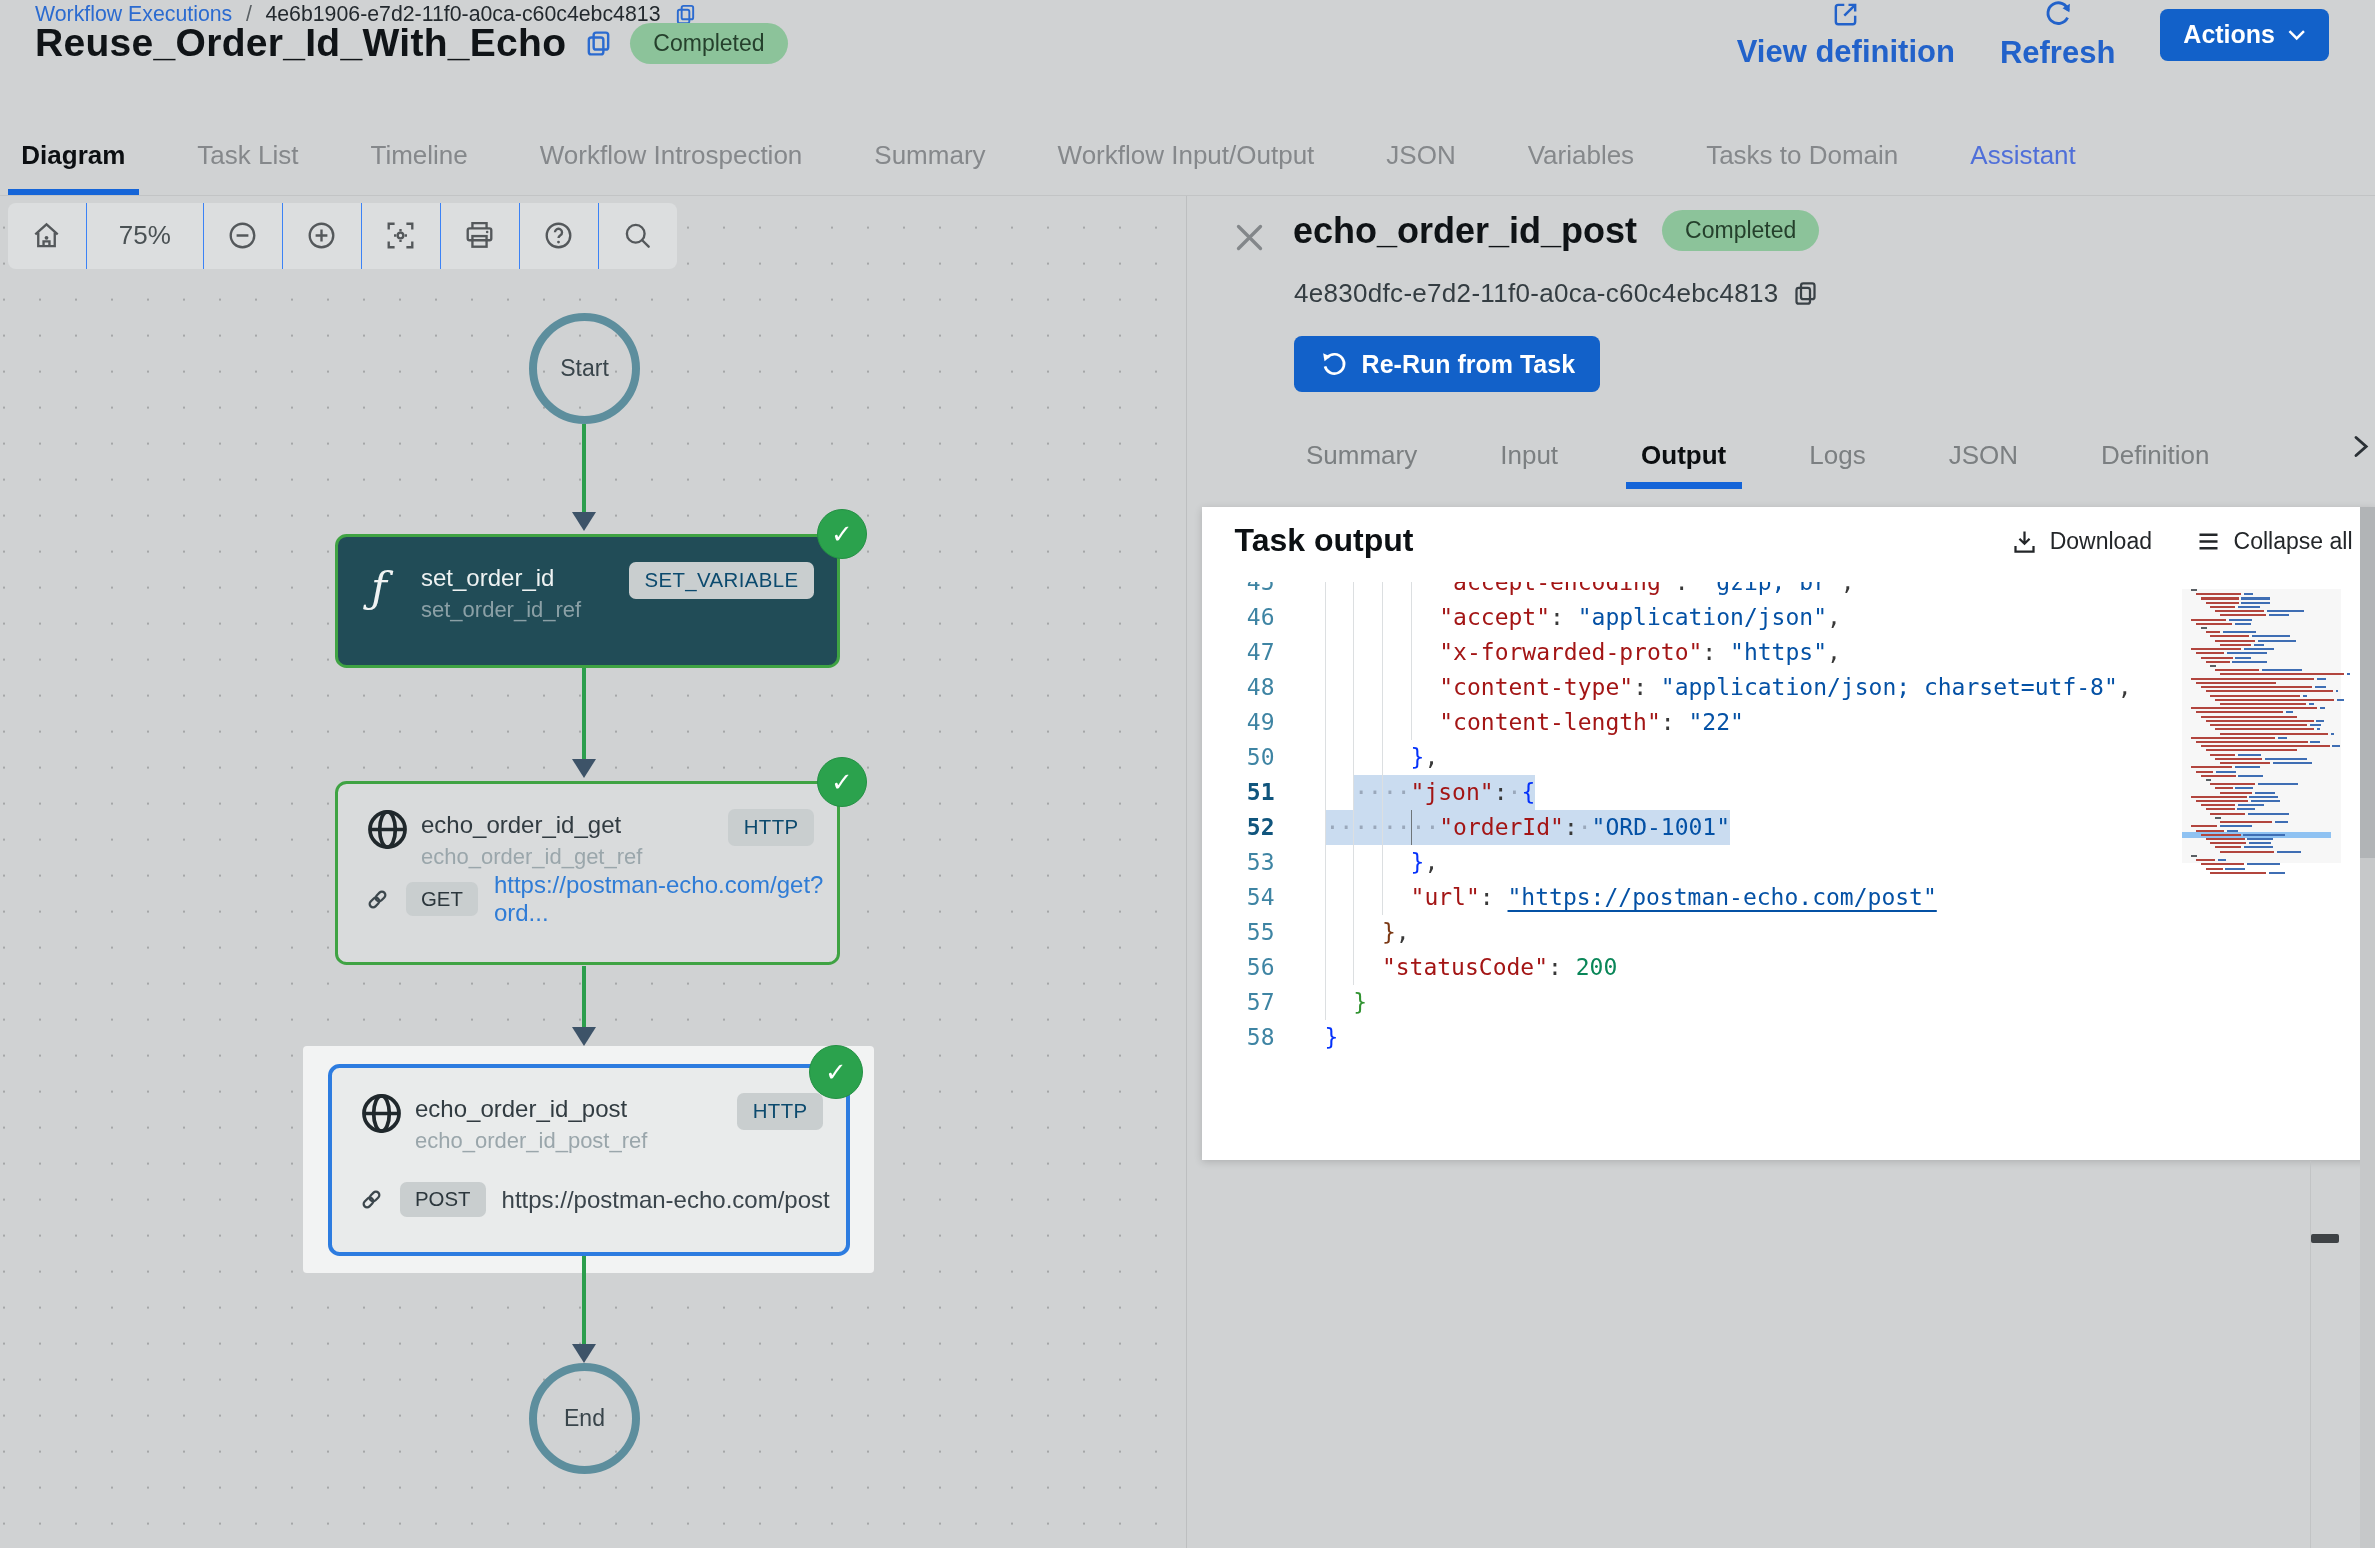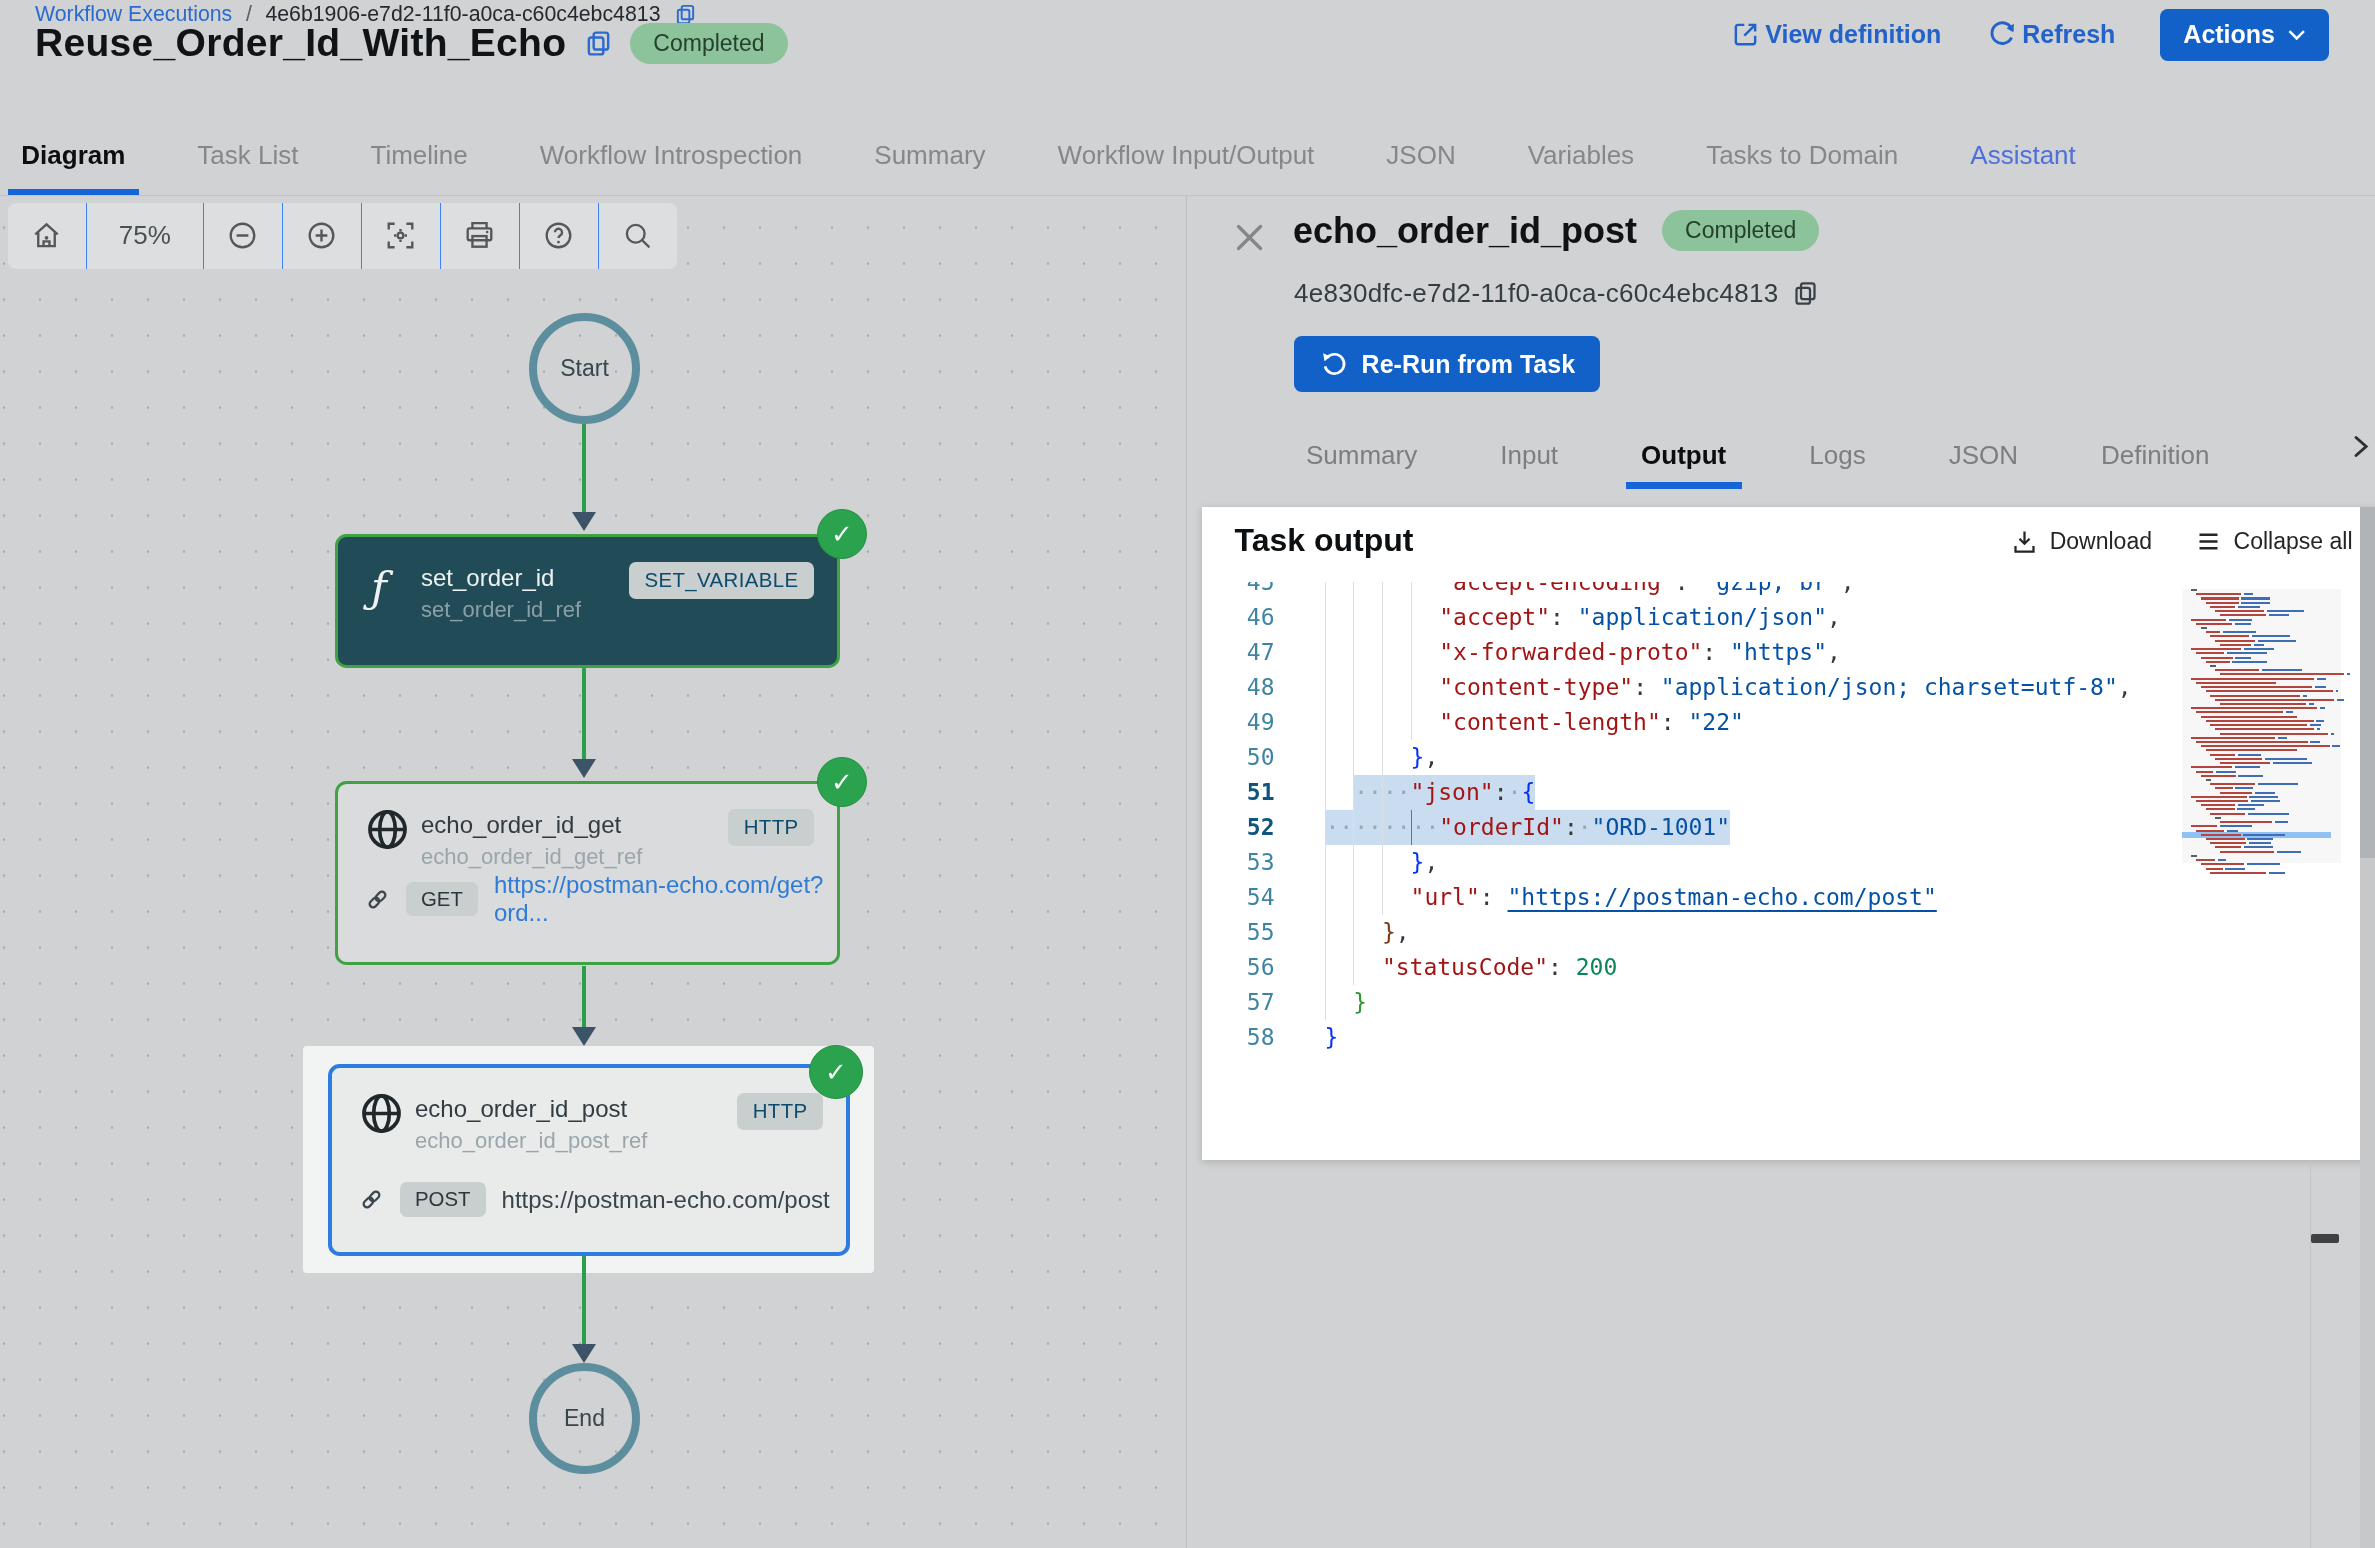--- a/index.html
+++ b/index.html
@@ -7,21 +7,21 @@
          font-family:"Liberation Sans",sans-serif;color:#23292e;}
   svg{display:block;}
   
   .breadcrumb{position:absolute;left:35px;top:1.9px;display:flex;align-items:center;gap:13.6px;font-size:21.3px;color:#5a6064;}
   .bc-link{color:#2b6bd0;cursor:pointer;}
   .bc-id{color:#23292e;}
   .title-row{position:absolute;left:35px;top:21.3px;display:flex;align-items:center;gap:17.5px;}
   .wf-title{font-size:39px;font-weight:700;color:#101417;letter-spacing:0.3px;}
   .badge{background:#8cc39a;color:#25402c;border-radius:23px;padding:6.8px 23px;font-size:23px;}
   .top-actions{position:absolute;right:46px;top:7.8px;display:flex;align-items:center;gap:45px;height:54px;}
-  .linkbtn{display:flex;align-items:center;gap:5px;color:#2262ca;font-size:25px;font-weight:600;cursor:pointer;}
+  .linkbtn{display:flex;align-items:center;gap:5px;color:#2262ca;font-size:31px;font-weight:600;cursor:pointer;flex-direction:column;}
   .actions-btn{display:flex;align-items:center;gap:11.6px;background:#1261c9;color:#fff;border:none;
                border-radius:7.8px;padding:0 23px;height:52px;font-size:25px;font-weight:700;font-family:inherit;cursor:pointer;}
   
   .main-tabs{position:absolute;left:0;top:115px;right:0;height:81px;display:flex;align-items:center;
              padding-left:21.3px;gap:72px;font-size:26px;color:#85888b;}
   .mtab{position:relative;white-space:nowrap;cursor:pointer;height:100%;display:flex;align-items:center;}
   .mtab.active{color:#0c0f12;font-weight:700;}
   .mtab.active::after{content:"";position:absolute;left:-13.6px;right:-13.6px;bottom:0;height:6.8px;background:#1565d8;}
   .mtab.assistant{color:#4f6fd9;}
   .tabs-divider{position:absolute;left:0;top:195px;width:2375px;height:1px;background:#c2c4c5;}

